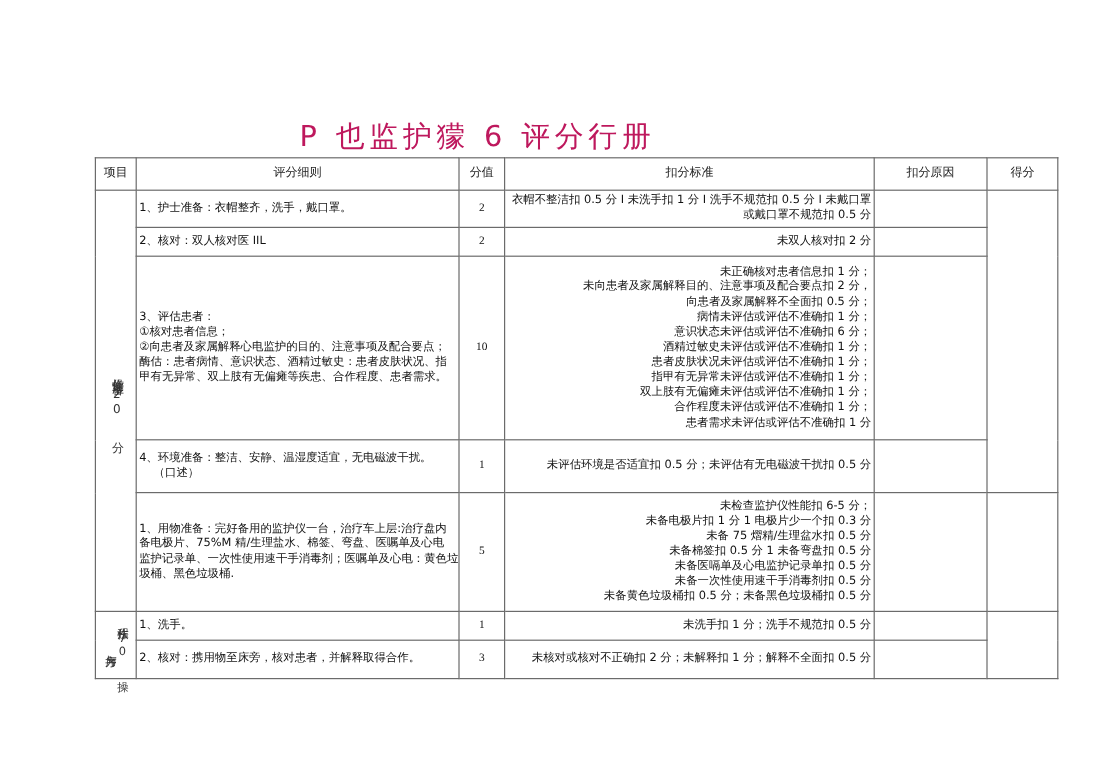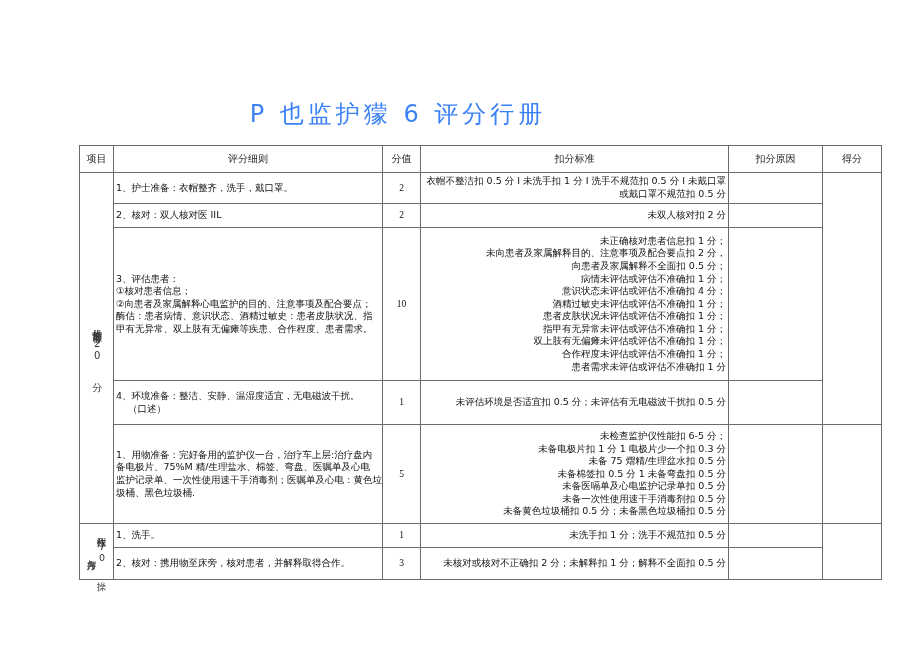--- a/index.html
+++ b/index.html
@@ -1,20 +1,20 @@
 <!DOCTYPE html>
 <html><head>
 <meta charset="utf-8">
 <style>
   html, body { margin: 0; padding: 0; background: #ffffff; }
   body { width: 920px; height: 651px; position: relative; overflow: hidden;
          font-family: "DejaVu Sans", "Liberation Sans", sans-serif; color: #111; }
   .title { position: absolute; left: 0; top: 98px; width: 796px; text-align: center;
-           font-size: 24px; letter-spacing: 4px; color: #3b82f6; }
-  table.score { position: absolute; left: 79px; top: 145px; border-collapse: collapse;
+           font-size: 24px; letter-spacing: 4px; color: #be185d; }
+  table.score { position: absolute; left: 79px; top: 131px; border-collapse: collapse;
                 table-layout: fixed; width: 802px; }
   table.score td, table.score th { border: 1px solid #6b6b6b; padding: 0 2px;
                 font-size: 9.5px; line-height: 12.6px; vertical-align: middle; font-weight: normal; }
   table.score th { height: 26px; text-align: center; font-size: 10px; color: #222; }
   .c-item { width: 33px; text-align: center; }
   .c-rule { width: 268px; margin-left: 16px; }
   .c-score { width: 37px; text-align: center; font-weight: bold; font-family: "Liberation Serif", serif; font-size: 10px; }
   .c-std { width: 307px; text-align: right; }
   .c-reason { width: 93px; }
   .c-get { width: 58px; }
@@ -85,21 +85,21 @@
         <span class="line">②向患者及家属解释心电监护的目的、注意事项及配合要点；</span>
         <span class="line">酶估：患者病情、意识状态、酒精过敏史：患者皮肤状况、指</span>
         <span class="line">甲有无异常、双上肢有无偏瘫等疾患、合作程度、患者需求。</span>
       </td>
       <td class="c-score">10</td>
       <td class="c-std">
         <span class="line">未正确核对患者信息扣 1 分；</span>
         <span class="line">未向患者及家属解释目的、注意事项及配合要点扣 2 分，</span>
         <span class="line">向患者及家属解释不全面扣 0.5 分；</span>
         <span class="line">病情未评估或评估不准确扣 1 分；</span>
-        <span class="line">意识状态未评估或评估不准确扣 4 分；</span>
+        <span class="line">意识状态未评估或评估不准确扣 6 分；</span>
         <span class="line">酒精过敏史未评估或评估不准确扣 1 分；</span>
         <span class="line">患者皮肤状况未评估或评估不准确扣 1 分；</span>
         <span class="line">指甲有无异常未评估或评估不准确扣 1 分；</span>
         <span class="line">双上肢有无偏瘫未评估或评估不准确扣 1 分；</span>
         <span class="line">合作程度未评估或评估不准确扣 1 分；</span>
         <span class="line">患者需求未评估或评估不准确扣 1 分</span>
       </td>
       <td class="c-reason"></td>
     </tr>
 

